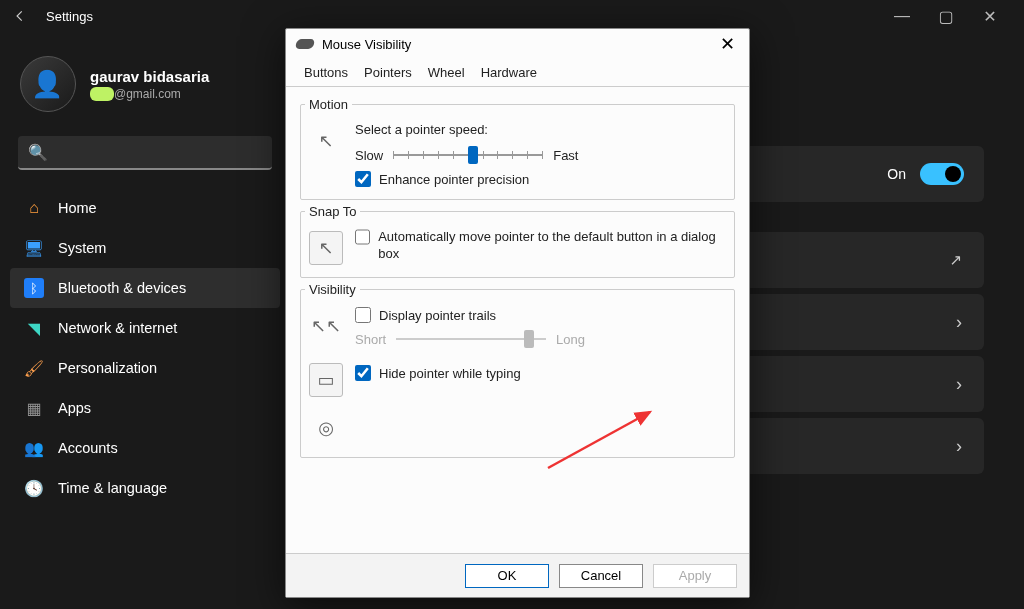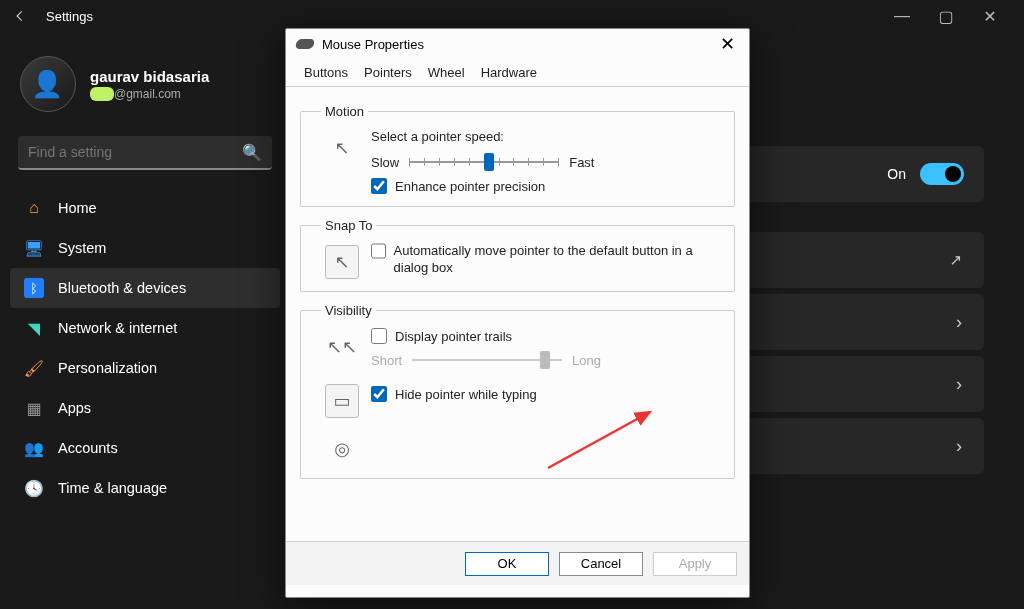--- a/index.html
+++ b/index.html
@@ -53,37 +53,37 @@
 
 .dialog { position:absolute; left:285px; top:28px; width:465px; height:570px; background:#fcfcfc; color:#000; border:1px solid #888; box-shadow:0 8px 40px rgba(0,0,0,0.6); border-radius:2px; }
 .dlg-title { height:30px; display:flex; align-items:center; padding:0 10px; font-size:13px; }
 .dlg-title .micon{width:18px;height:10px;background:#555;border-radius:50%/100%;margin-right:8px;transform:skewX(-15deg);}
 .dlg-title .spacer{flex:1;}
 .dlg-title .close{font-size:18px;cursor:pointer;padding:0 4px;}
 .tabs { display:flex; padding:4px 10px 0 14px; font-size:13px; gap:8px; border-bottom:1px solid #ccc; height:28px;}
 .tab { padding:2px 4px; cursor:pointer; color:#222;}
 .tab.active { border:3px solid #e33; margin-top:-4px; padding:2px 8px;}
 .dlg-body { padding: 6px 14px 0 14px; font-size:13px; color:#222; height:450px;}
-fieldset { border:1px solid #ccc; border-radius:2px; margin-top:11px; padding:8px 8px 10px 20px;}
+fieldset { border:1px solid #ccc; border-radius:2px; margin-top:4px; padding:8px 8px 10px 4px;}
 legend { padding:0 4px; font-size:13px; color:#222;}
 .row { display:flex; align-items:flex-start; gap:12px; padding:2px 4px;}
 .bigicon { width:34px; height:34px; border:1px solid #bbb; border-radius:3px; background:#f4f4f4; display:flex;align-items:center;justify-content:center; font-size:18px; color:#666; flex-shrink:0; margin-top:2px;}
 .nobox{border:none;background:none;}
 .ck { display:flex; align-items:center; gap:8px; margin-top:6px; font-size:13px;}
 .ck input[type=checkbox]{width:16px;height:16px;accent-color:#0067c0;}
 .slider { display:flex; align-items:center; gap:10px; font-size:13px;}
 .track { position:relative; width:150px; height:20px; }
 .track .line{position:absolute;top:9px;left:0;right:0;height:2px;background:#999;}
 .track .ticks{position:absolute;top:6px;left:0;right:0;display:flex;justify-content:space-between;}
 .track .ticks span{width:1px;height:8px;background:#999;}
 .track .thumb{position:absolute;top:1px;width:10px;height:18px;background:#0067c0;border-radius:2px;}
 .track.disabled .line,.track.disabled .ticks span{background:#ccc;}
 .track.disabled .thumb{background:#bbb;}
 .slider.dis{color:#aaa;}
-.dlg-buttons { height:44px; border-top:1px solid #ccc; display:flex; justify-content:flex-end; align-items:center; gap:10px; padding:16px 12px; background:#f3f3f3;margin-top:4px;}
+.dlg-buttons { height:44px; border-top:1px solid #ccc; display:flex; justify-content:flex-end; align-items:center; gap:10px; padding:16px 12px; background:#f3f3f3;margin-top:16px;}
 .dlg-buttons button { width:84px; height:24px; font-size:13px; background:#fff; border:1px solid #888; cursor:pointer;}
 .dlg-buttons button.primary{ border:1.5px solid #0067c0; }
 .dlg-buttons button:disabled{ color:#aaa; border-color:#ccc; cursor:default;}
 
 
 .arrow{position:absolute;left:540px;top:406px;width:120px;height:70px;pointer-events:none;}
 .arrow svg{width:100%;height:100%;}
 </style>
 </head>
 <body>
@@ -104,21 +104,20 @@
 <div class="mainrow">
   <div class="sidebar">
     <div class="profile">
       <div class="avatar">👤</div>
       <div class="info">
         <div class="name">gaurav bidasaria</div>
         <div class="email"><span class="blur">xxxx</span><span>@gmail.com</span></div>
       </div>
     </div>
     <div class="search">
-      <input placeholder="Find a setting" style="">
       <span class="si">🔍</span>
     </div>
     <div class="navlist">
       <div class="navitem">
           <span class="icon ic-home">⌂</span>
           <span>Home</span>
         </div>
       <div class="navitem">
           <span class="icon ic-sys">🖥</span>
           <span>System</span>
@@ -169,21 +168,21 @@
       </div>
     <div class="card2">
         <span class="chev">›</span>
       </div>
   </div>
 </div>
 
 <div class="dialog">
   <div class="dlg-title">
     <span class="micon"></span>
-    <span>Mouse Properties</span>
+    <span>Mouse Visibility</span>
     <span class="spacer"></span>
     <span class="close">✕</span>
   </div>
   <div class="tabs">
     <div class="tab">Buttons</div>
     <div class="tab">Pointers</div>
     <div class="tab">Wheel</div>
     <div class="tab">Hardware</div>
   </div>
   <div class="dlg-body">

